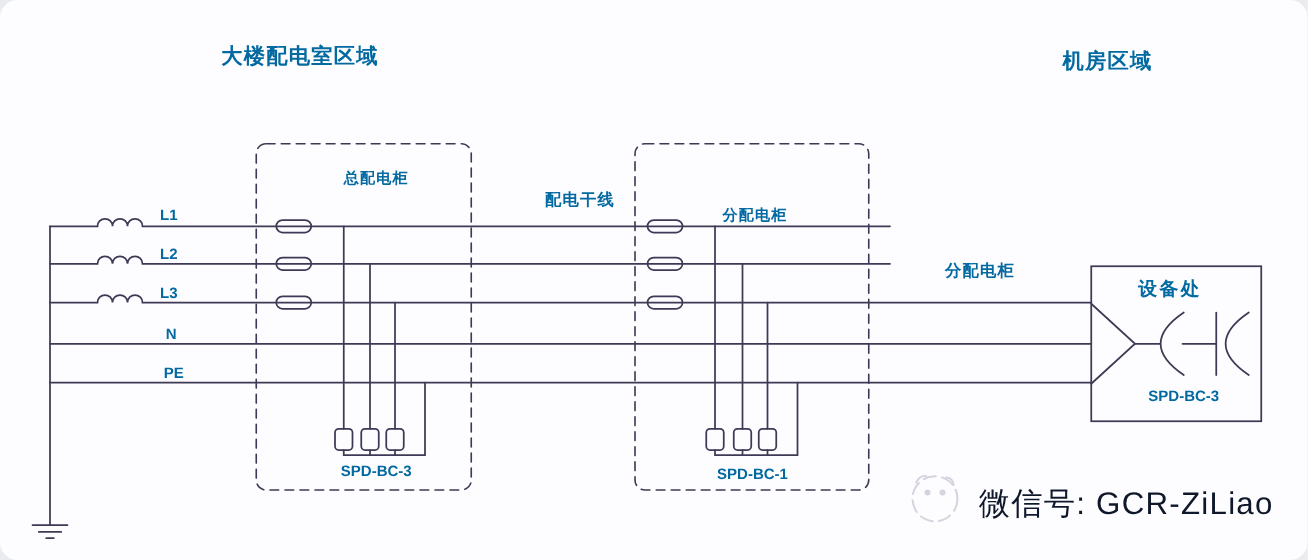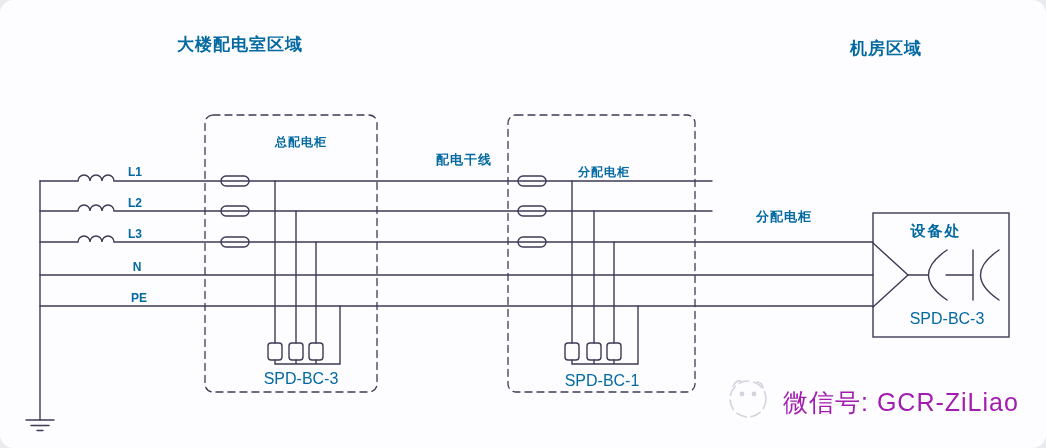--- a/index.html
+++ b/index.html
@@ -25,29 +25,29 @@
     position: absolute;
     color: #0369a1;
     font-weight: 700;
     white-space: nowrap;
     transform: translateX(-50%);
   }
   .region-title { font-size: 17px; letter-spacing: 1px; }
   .box-title    { font-size: 12px; letter-spacing: 1px; }
   .wire-lbl     { font-size: 13px; letter-spacing: 1px; }
   .line-lbl     { font-size: 12px; padding-left: 12px; }
-  .spd-lbl      { font-size: 16px; font-weight: 400; }
+  .spd-lbl      { font-size: 12px; font-weight: 700; }
   .equip-lbl    { font-size: 15px; letter-spacing: 2px; }
   .watermark-text {
     position: absolute;
     left: 783px;
     top: 386px;
     font-size: 25px;
     font-weight: 400;
-    color: #a21caf;
+    color: #0f172a;
     letter-spacing: 1px;
     white-space: nowrap;
   }
 </style>
 </head>
 <body>
 
 <div class="canvas">
 
   <svg class="schematic" width="1046" height="448" viewBox="0 0 1046 448">

